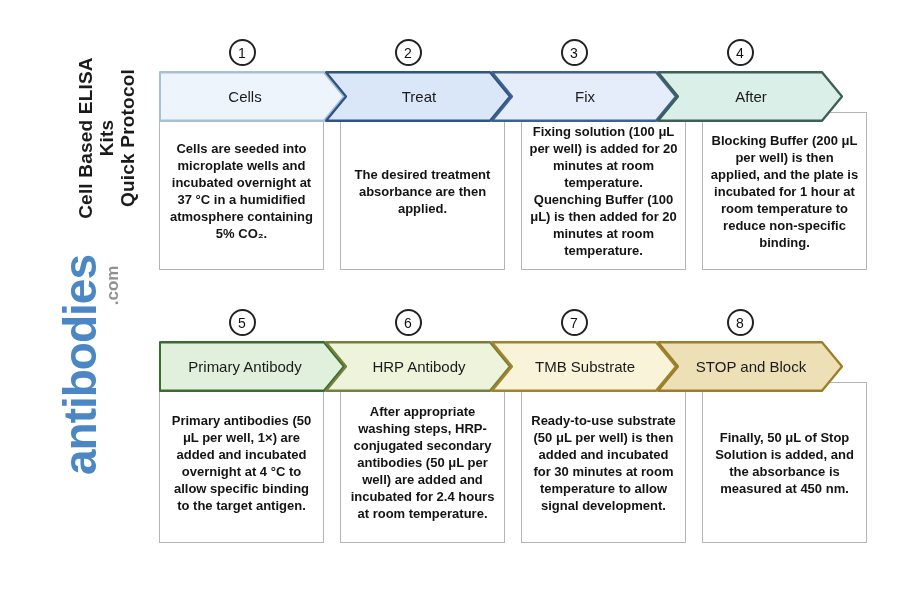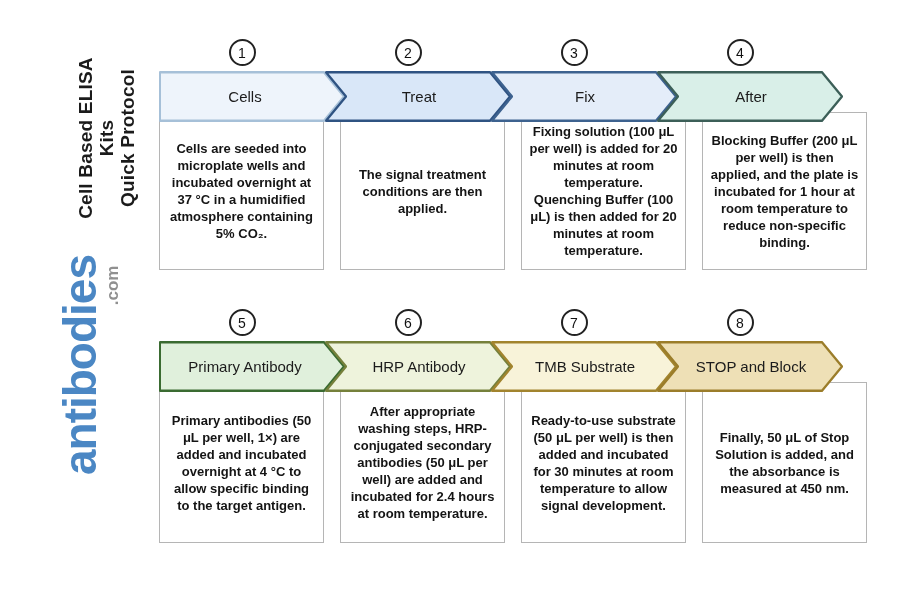--- a/index.html
+++ b/index.html
@@ -117,21 +117,21 @@
           </svg>
           <div class="arrow-label">After</div>
         </div>
       </div>
 
       <div class="boxes">
         <div class="desc-box">
           <div class="desc-text">Cells are seeded into microplate wells and incubated overnight at 37 °C in a humidified atmosphere containing 5% CO₂.</div>
         </div>
         <div class="desc-box">
-          <div class="desc-text">The signal treatment conditions are then applied.</div>
+          <div class="desc-text">The desired treatment absorbance are then applied.</div>
         </div>
         <div class="desc-box">
           <div class="desc-text">Fixing solution (100 μL per well) is added for 20 minutes at room temperature. Quenching Buffer (100 μL) is then added for 20 minutes at room temperature.</div>
         </div>
         <div class="desc-box">
           <div class="desc-text">Blocking Buffer (200 μL per well) is then applied, and the plate is incubated for 1 hour at room temperature to reduce non-specific binding.</div>
         </div>
       </div>
     </div>
 

